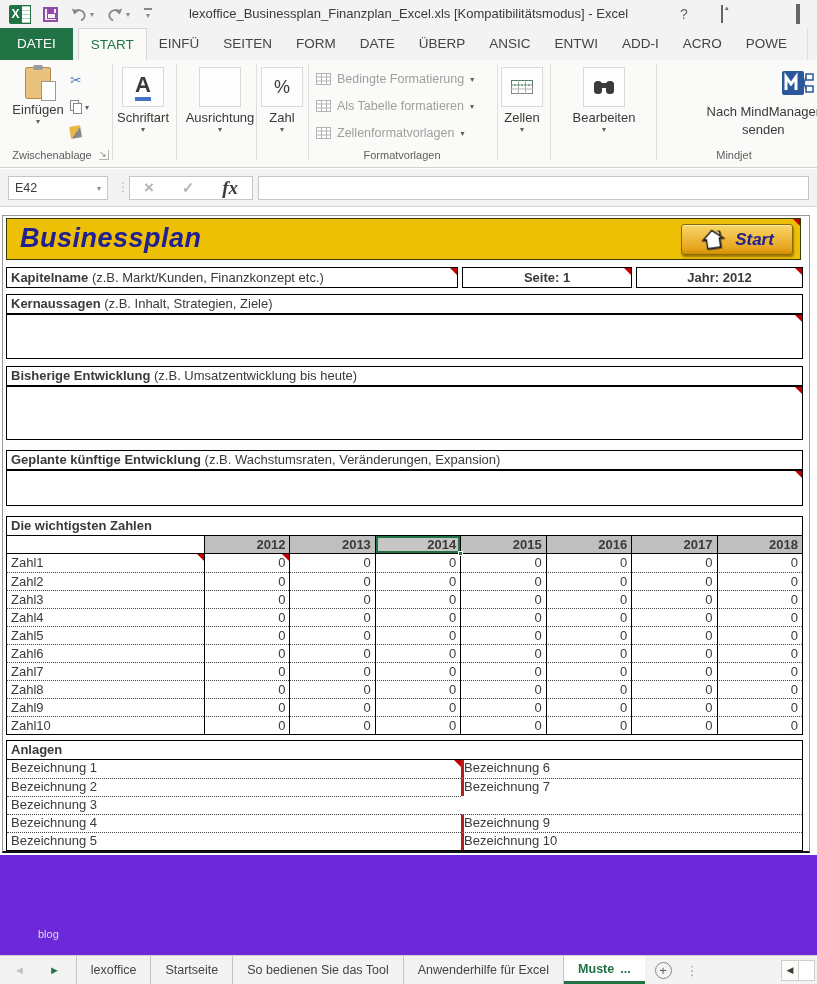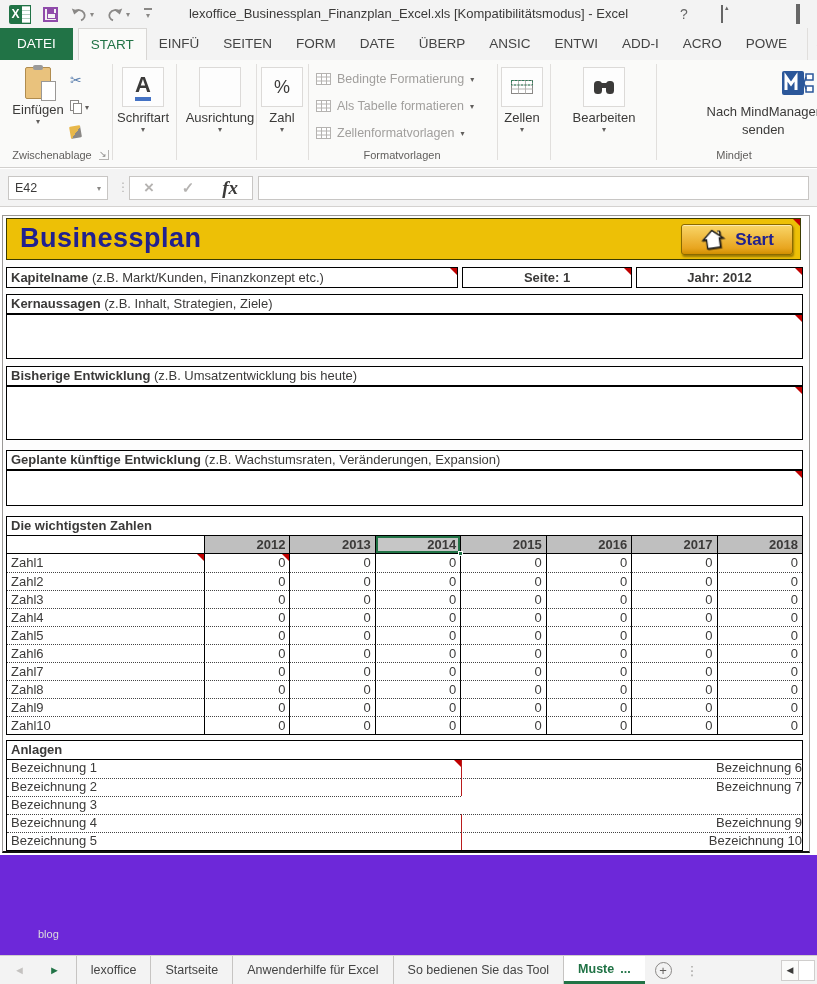--- a/index.html
+++ b/index.html
@@ -77,21 +77,21 @@
   .fbtns { position:absolute; left:129px; top:7px; width:124px; height:24px; background:#fff; border:1px solid #c8c6c4; display:flex; align-items:center; justify-content:space-around; }
   .fb-x { color:#b5b3b1; font-size:17px; font-weight:bold; }
   .fb-ok { color:#b5b3b1; font-size:15px; font-weight:bold; }
   .fb-fx { font-family:"Liberation Serif", serif; font-style:italic; font-weight:bold; font-size:19px; color:#3b3a39; }
   .finput { position:absolute; left:258px; top:7px; right:8px; height:24px; background:#fff; border:1px solid #c8c6c4; }
 
   
   .sheet { position:absolute; top:208px; left:0; width:817px; height:747px; background:#fff; }
   .print-area { position:absolute; left:2px; top:215px; width:808px; height:638px; border:1px solid #9a9896; border-bottom:2px solid #111; background:#FDFDFD; }
   .tri { position:absolute; top:0; right:0; width:0; height:0; border-top:7px solid #C00000; border-left:7px solid transparent; }
-  .banner { position:absolute; left:6px; top:218px; width:795px; height:42px; background:#EDC006; border:1px solid #3a3a00; }
+  .banner { position:absolute; left:6px; top:218px; width:795px; height:42px; background:#EDC006; border:1px solid #3a3a00;font-style:italic; }
   .banner-title { position:absolute; left:13px; top:4px; font-size:27px; font-weight:bold; color:#21218F; letter-spacing:0.5px; }
   .start-btn { position:absolute; right:7px; top:5px; width:112px; height:31px; border:1px solid #8a6a00; border-radius:3px; background:linear-gradient(#F9D669, #E8A51F 80%, #D18F00); box-shadow:1px 2px 2px rgba(60,40,0,.45), inset 0 1px 0 rgba(255,255,255,.5); display:flex; align-items:center; justify-content:center; gap:9px; }
   .start-lbl { font-size:17px; font-weight:bold; color:#21218F; }
   .cellbox { position:absolute; background:#fff; border:1px solid #000; font-size:13px; }
   .kap { top:267px; height:21px; line-height:19px; }
   .kap-label { left:6px; width:452px; padding-left:4px; }
   .kap-seite { left:462px; width:170px; text-align:center; font-weight:bold; }
   .kap-jahr { left:636px; width:167px; text-align:center; font-weight:bold; }
   .b { font-weight:bold; }
   .sec-h { position:absolute; left:6px; width:797px; height:20px; line-height:18px; background:#fff; border:1px solid #000; font-size:13px; padding-left:4px; }
@@ -105,21 +105,21 @@
   .cy { flex:1; border-left:1px solid #000; text-align:right; padding-right:4px; position:relative; }
   .yh { background:#BFBFBF; }
   .yh.sel { box-shadow:inset 0 0 0 2px #217346; background:#C6C6C6; }
   .fill-handle { position:absolute; right:-3px; bottom:-3px; width:5px; height:5px; background:#217346; border:1px solid #fff; z-index:5; }
   .num-row.dot .c0, .num-row.dot .cy { border-top:1px dotted #444; }
   
   .anl-block { position:absolute; left:6px; top:740px; width:797px; border:1px solid #000; background:#fff; font-size:13px; }
   .anl-title { height:19px; line-height:17px; padding-left:4px; font-weight:bold; border-bottom:1px solid #000; }
   .anl-row { display:flex; height:18px; line-height:16px; }
   .al { width:454px; padding-left:4px; position:relative; }
-  .aright { flex:1; border-left:1px solid #b91c1c; padding-left:16px;text-align:right; }
+  .aright { flex:1; border-left:3px solid #b91c1c; padding-left:0; }
   .anl-row.dot .al, .anl-row.dot .aright { border-top:1px dotted #444; }
   .below-area { position:absolute; left:0; top:855px; width:817px; height:100px; background:#6d28d9; }
   .watermark { position:absolute; left:38px; top:73px; font-size:11px; color:#DCDCDC; }
 
   
   .stabbar { position:absolute; left:0; top:955px; width:817px; height:29px; background:#F3F3F3; border-top:1px solid #d0cecd; display:flex; align-items:stretch; font-size:12.5px; }
   .snav { display:flex; align-items:center; gap:24px; padding:0 16px 0 14px; }
   .snav-prev { color:#c4c2c0; font-size:11px; }
   .snav-next { color:#217346; font-size:11px; }
   #stabs { display:flex; align-items:stretch; border-left:1px solid #c6c4c2; }
@@ -544,22 +544,22 @@
 </div>
 
 <div class="stabbar">
   <div class="snav">
     <span class="snav-prev">◄</span>
     <span class="snav-next">►</span>
   </div>
   <div id="stabs">
       <div class="stab">lexoffice</div>
       <div class="stab">Startseite</div>
+      <div class="stab">So bedienen Sie das Tool</div>
       <div class="stab">Anwenderhilfe für Excel</div>
-      <div class="stab">So bedienen Sie das Tool</div>
       <div class="stab active">
         <span>Muste</span>
         <span class="ell">...</span>
       </div>
     </div>
   <div class="stab-plus">
     <span class="plus-circle">+</span>
   </div>
   <div class="stab-dots">⋮</div>
   <div class="hscroll">

